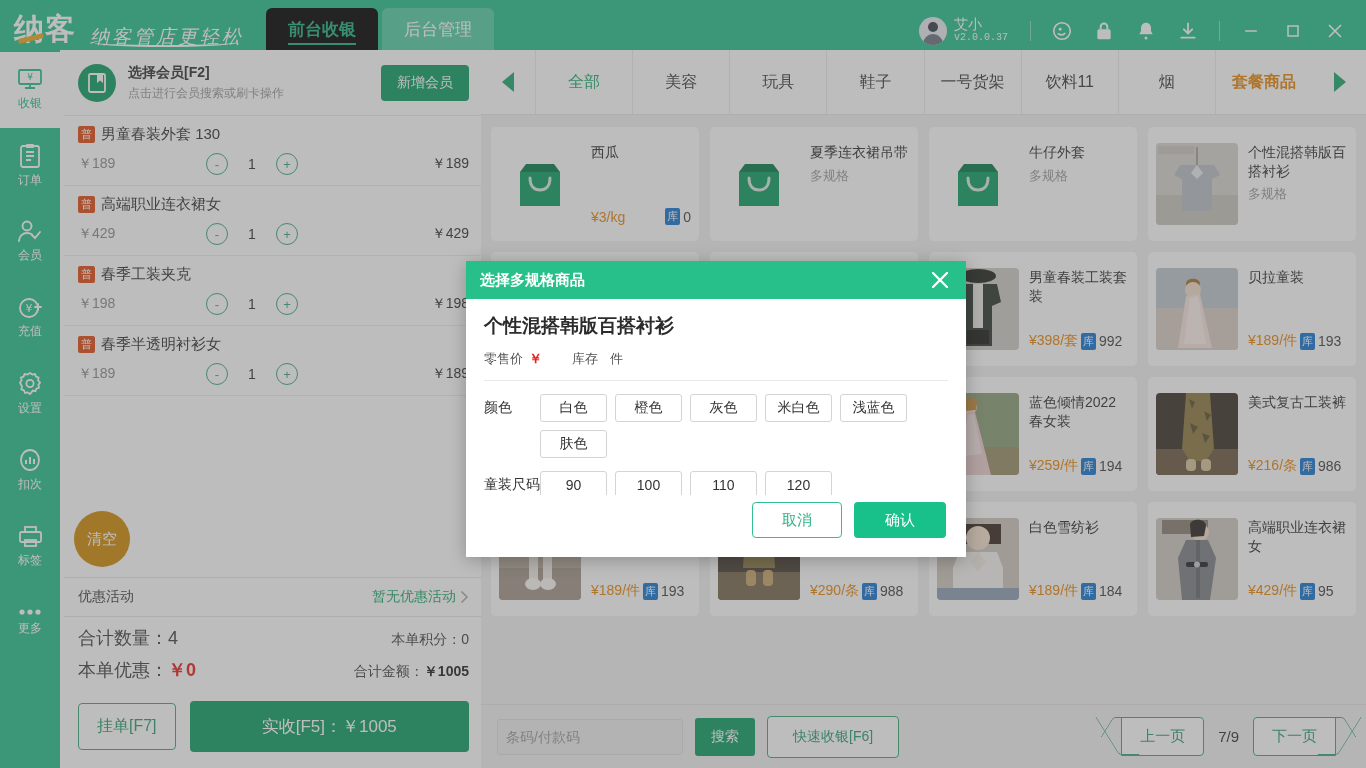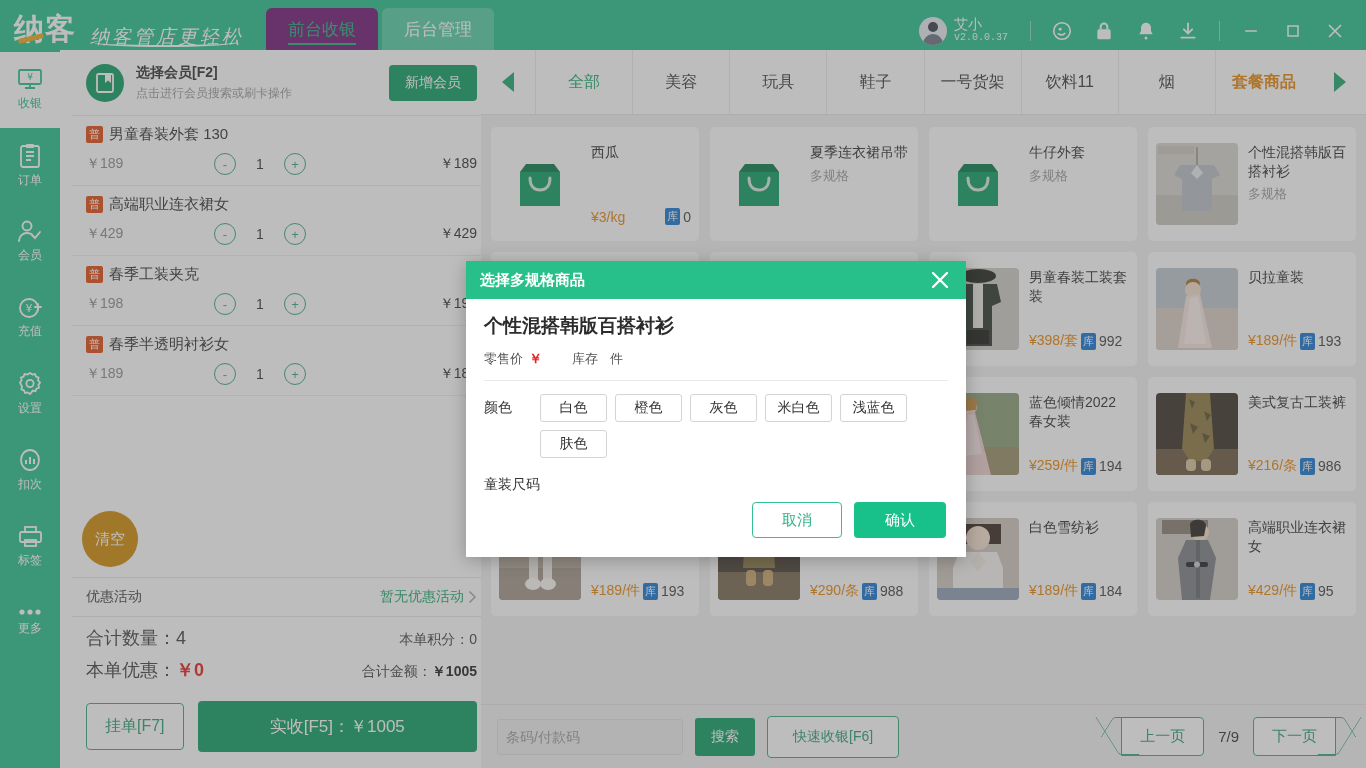--- a/index.html
+++ b/index.html
@@ -32,21 +32,21 @@
   .brand-slogan::after {
     content: ""; position: absolute; left: 4px; bottom: 3px; right: 10px;
     height: 7px; border-bottom: 2px solid #ffffff; border-radius: 50%;
   }
   .htabs { display: flex; align-items: flex-end; margin-left: 22px; }
   .htab {
     height: 42px; padding: 0 22px; display: flex; align-items: center;
     justify-content: center; font-size: 17px; color: #eafff6;
     border-radius: 6px 6px 0 0; cursor: pointer; position: relative;
   }
-  .htab.active { background: #701a75; color: #22b07d; font-weight: normal; }
+  .htab.active { background: #000000; color: #22b07d; font-weight: bold; }
   .htab.active::after {
     content: ""; position: absolute; left: 22px; right: 22px; bottom: 5px;
     height: 2px; background: #22b07d;
   }
   .htab.inactive { background: rgba(255,255,255,0.22); color: #ffffff; margin-left: 4px; }
   .header-right {
     margin-left: auto; display: flex; align-items: center; padding-right: 12px; gap: 4px;
   }
   .user-box { display: flex; align-items: center; gap: 7px; padding-right: 10px; }
   .avatar {
@@ -81,21 +81,21 @@
     width: 60px; height: 76px; display: flex; flex-direction: column;
     align-items: center; justify-content: center; gap: 3px;
     color: #ffffff; cursor: pointer; flex: none;
   }
   .side-item.active { background: #ffffff; color: #27c08a; }
   .side-item .slabel { font-size: 12px; letter-spacing: 0px; white-space: nowrap; }
   .side-item svg { display: block; }
 
   
   .cart {
-    position: absolute; top: 50px; left: 72px; width: 420px; height: 718px;
+    position: absolute; top: 50px; left: 64px; width: 420px; height: 718px;
     background: #ffffff; display: flex; flex-direction: column;
     border-right: 1px solid #dcdcdc;
   }
   .member-row {
     height: 66px; display: flex; align-items: center; padding: 0 14px;
     border-bottom: 1px solid #ebebeb; flex: none;
   }
   .member-ico {
     width: 38px; height: 38px; border-radius: 50%; background: #0f9d63;
     display: flex; align-items: center; justify-content: center; flex: none;
@@ -921,20 +921,26 @@
           <button class="opt">橙色</button>
           <button class="opt">灰色</button>
           <button class="opt">米白色</button>
           <button class="opt">浅蓝色</button>
           <button class="opt">肤色</button>
         </div>
       </div>
 
       <div class="spec-row">
         <div class="spec-label">童装尺码</div>
+        <div class="spec-opts">
+          <button class="opt">90</button>
+          <button class="opt">100</button>
+          <button class="opt">110</button>
+          <button class="opt">120</button>
+        </div>
       </div>
     </div>
     <div class="modal-foot">
       <button class="btn-cancel">取消</button>
       <button class="btn-confirm">确认</button>
     </div>
   </div>
 
 </div>
 

